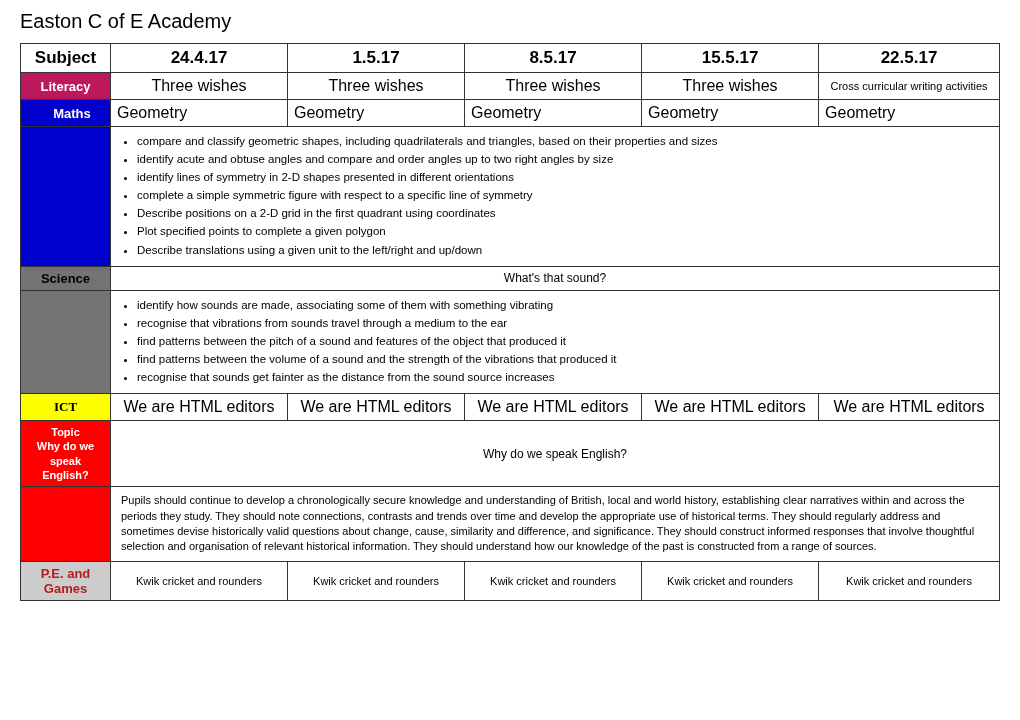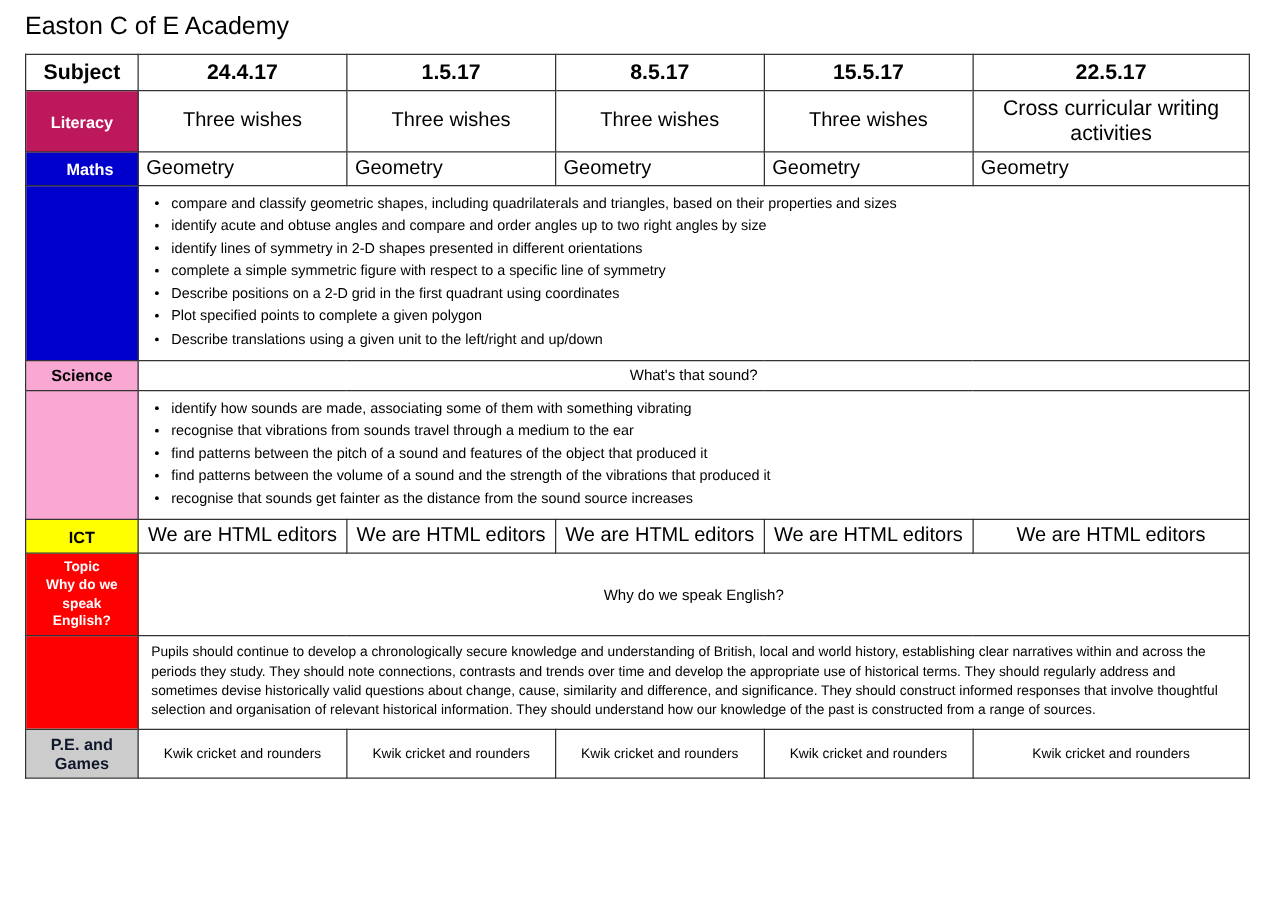--- a/index.html
+++ b/index.html
@@ -45,39 +45,40 @@
     .literacy-cell {
       background: #be185d;
       color: #fff;
     }
     .maths-cell {
       background: #0000cc;
       color: #fff;
       padding-left: 19px;
     }
     .science-cell {
-      background: #f9a8d4;
+      background: #737373;
       color: #000;
     }
     .ict-cell {
       background: #ffff00;
       color: #000;
+      font-family: Liberation Serif, serif;
     }
     .topic-cell {
       background: #ff0000;
       color: #fff;
       font-size: 11px;
     }
     .history-cell {
       background: #ff0000;
       color: #fff;
     }
     .pe-cell {
       background: #ccc;
-      color: #0f172a;
+      color: #b91c1c;
     }
     .content-cell {
       text-align: center;
       vertical-align: middle;
       font-size: 16px;
     }
     .bullets-cell {
       padding: 6px 10px;
       font-size: 11.5px;
     }
@@ -88,21 +89,21 @@
       margin-bottom: 2px;
       line-height: 1.4;
     }
     .wide-span {
       text-align: center;
       vertical-align: middle;
       font-size: 12px;
       font-weight: normal;
     }
     .cross-curricular {
-      font-size: 17px;
+      font-size: 11px;
       text-align: center;
     }
   </style>
 </head>
 <body>
 
 <div class="page-title">
   <span>Easton C of E Academy</span>
 </div>
 

